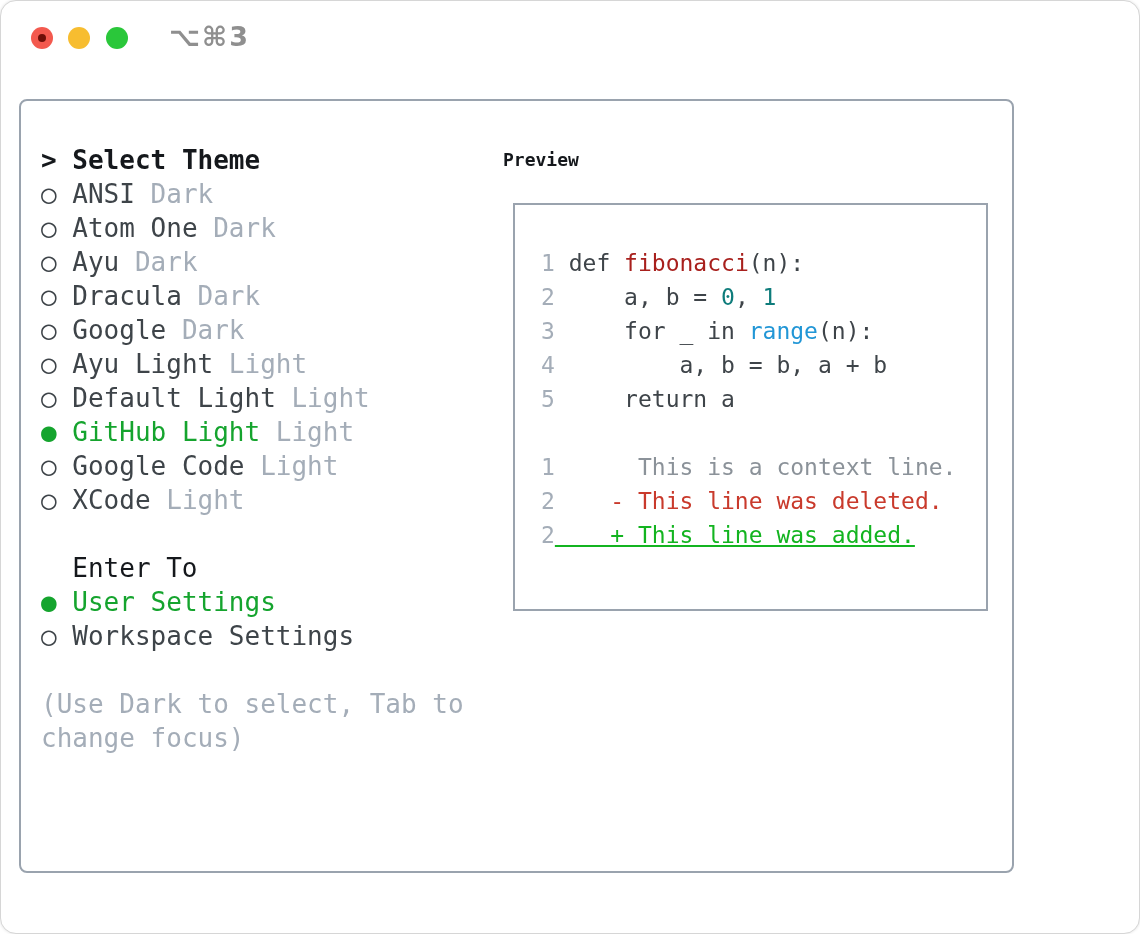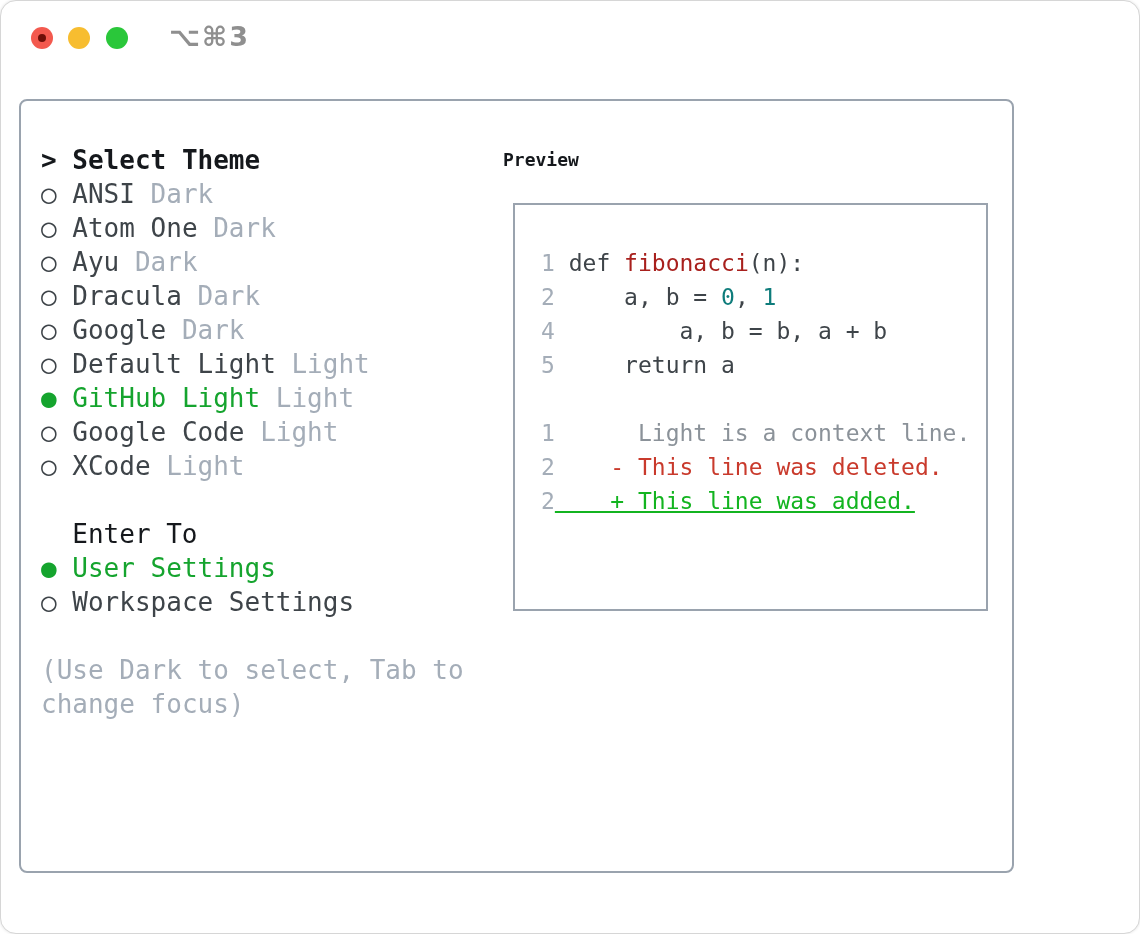--- a/index.html
+++ b/index.html
@@ -83,20 +83,21 @@
   <div class="panel">
 
     <div class="left-pane">
       <div class="row header"><span class="glyph" id="prompt-glyph">&gt; </span><span>Select Theme</span></div>
       <div id="theme-list">
           <div class="row"><span class="glyph">○ </span><span>ANSI</span><span class="variant"> Dark</span></div>
           <div class="row"><span class="glyph">○ </span><span>Atom One</span><span class="variant"> Dark</span></div>
           <div class="row"><span class="glyph">○ </span><span>Ayu</span><span class="variant"> Dark</span></div>
           <div class="row"><span class="glyph">○ </span><span>Dracula</span><span class="variant"> Dark</span></div>
           <div class="row"><span class="glyph">○ </span><span>Google</span><span class="variant"> Dark</span></div>
+          <div class="row"><span class="glyph">○ </span><span>Ayu Light</span><span class="variant"> Light</span></div>
           <div class="row"><span class="glyph">○ </span><span>Default Light</span><span class="variant"> Light</span></div>
           <div class="row selected"><span class="glyph">● </span><span>GitHub Light</span><span class="variant"> Light</span></div>
           <div class="row"><span class="glyph">○ </span><span>Google Code</span><span class="variant"> Light</span></div>
           <div class="row"><span class="glyph">○ </span><span>XCode</span><span class="variant"> Light</span></div>
         </div>
       <div class="row"></div>
       <div class="row subheader">Enter To</div>
       <div id="apply-options">
           <div class="row selected"><span class="glyph">● </span><span>User Settings</span></div>
           <div class="row"><span class="glyph">○ </span><span>Workspace Settings</span></div>
@@ -104,23 +105,24 @@
       <div class="row"></div>
       <div class="row hint">(Use Dark to select, Tab to</div>
       <div class="row hint">change focus)</div>
     </div>
 
     <div class="right-pane">
       <div class="preview-title">Preview</div>
       <div class="preview-box" id="preview-box">
           <div class="cline"><span class="ln">1</span><span class="tk-plain"> def </span><span class="tk-func">fibonacci</span><span class="tk-plain">(n):</span></div>
           <div class="cline"><span class="ln">2</span><span class="tk-plain">     a, b = </span><span class="tk-num">0</span><span class="tk-plain">, </span><span class="tk-num">1</span></div>
+          <div class="cline"><span class="ln">3</span><span class="tk-plain">     for _ in </span><span class="tk-builtin">range</span><span class="tk-plain">(n):</span></div>
           <div class="cline"><span class="ln">4</span><span class="tk-plain">         a, b = b, a + b</span></div>
           <div class="cline"><span class="ln">5</span><span class="tk-plain">     return a</span></div>
           <div class="cline"></div>
-          <div class="cline"><span class="ln">1</span><span class="tk-ctx">      Light is a context line.</span></div>
+          <div class="cline"><span class="ln">1</span><span class="tk-ctx">      This is a context line.</span></div>
           <div class="cline"><span class="ln">2</span><span class="tk-del">    - This line was deleted.</span></div>
           <div class="cline"><span class="ln">2</span><span class="tk-add">    + This line was added.</span></div>
         </div>
     </div>
 
   </div>
 </div>
 
 </body></html>

